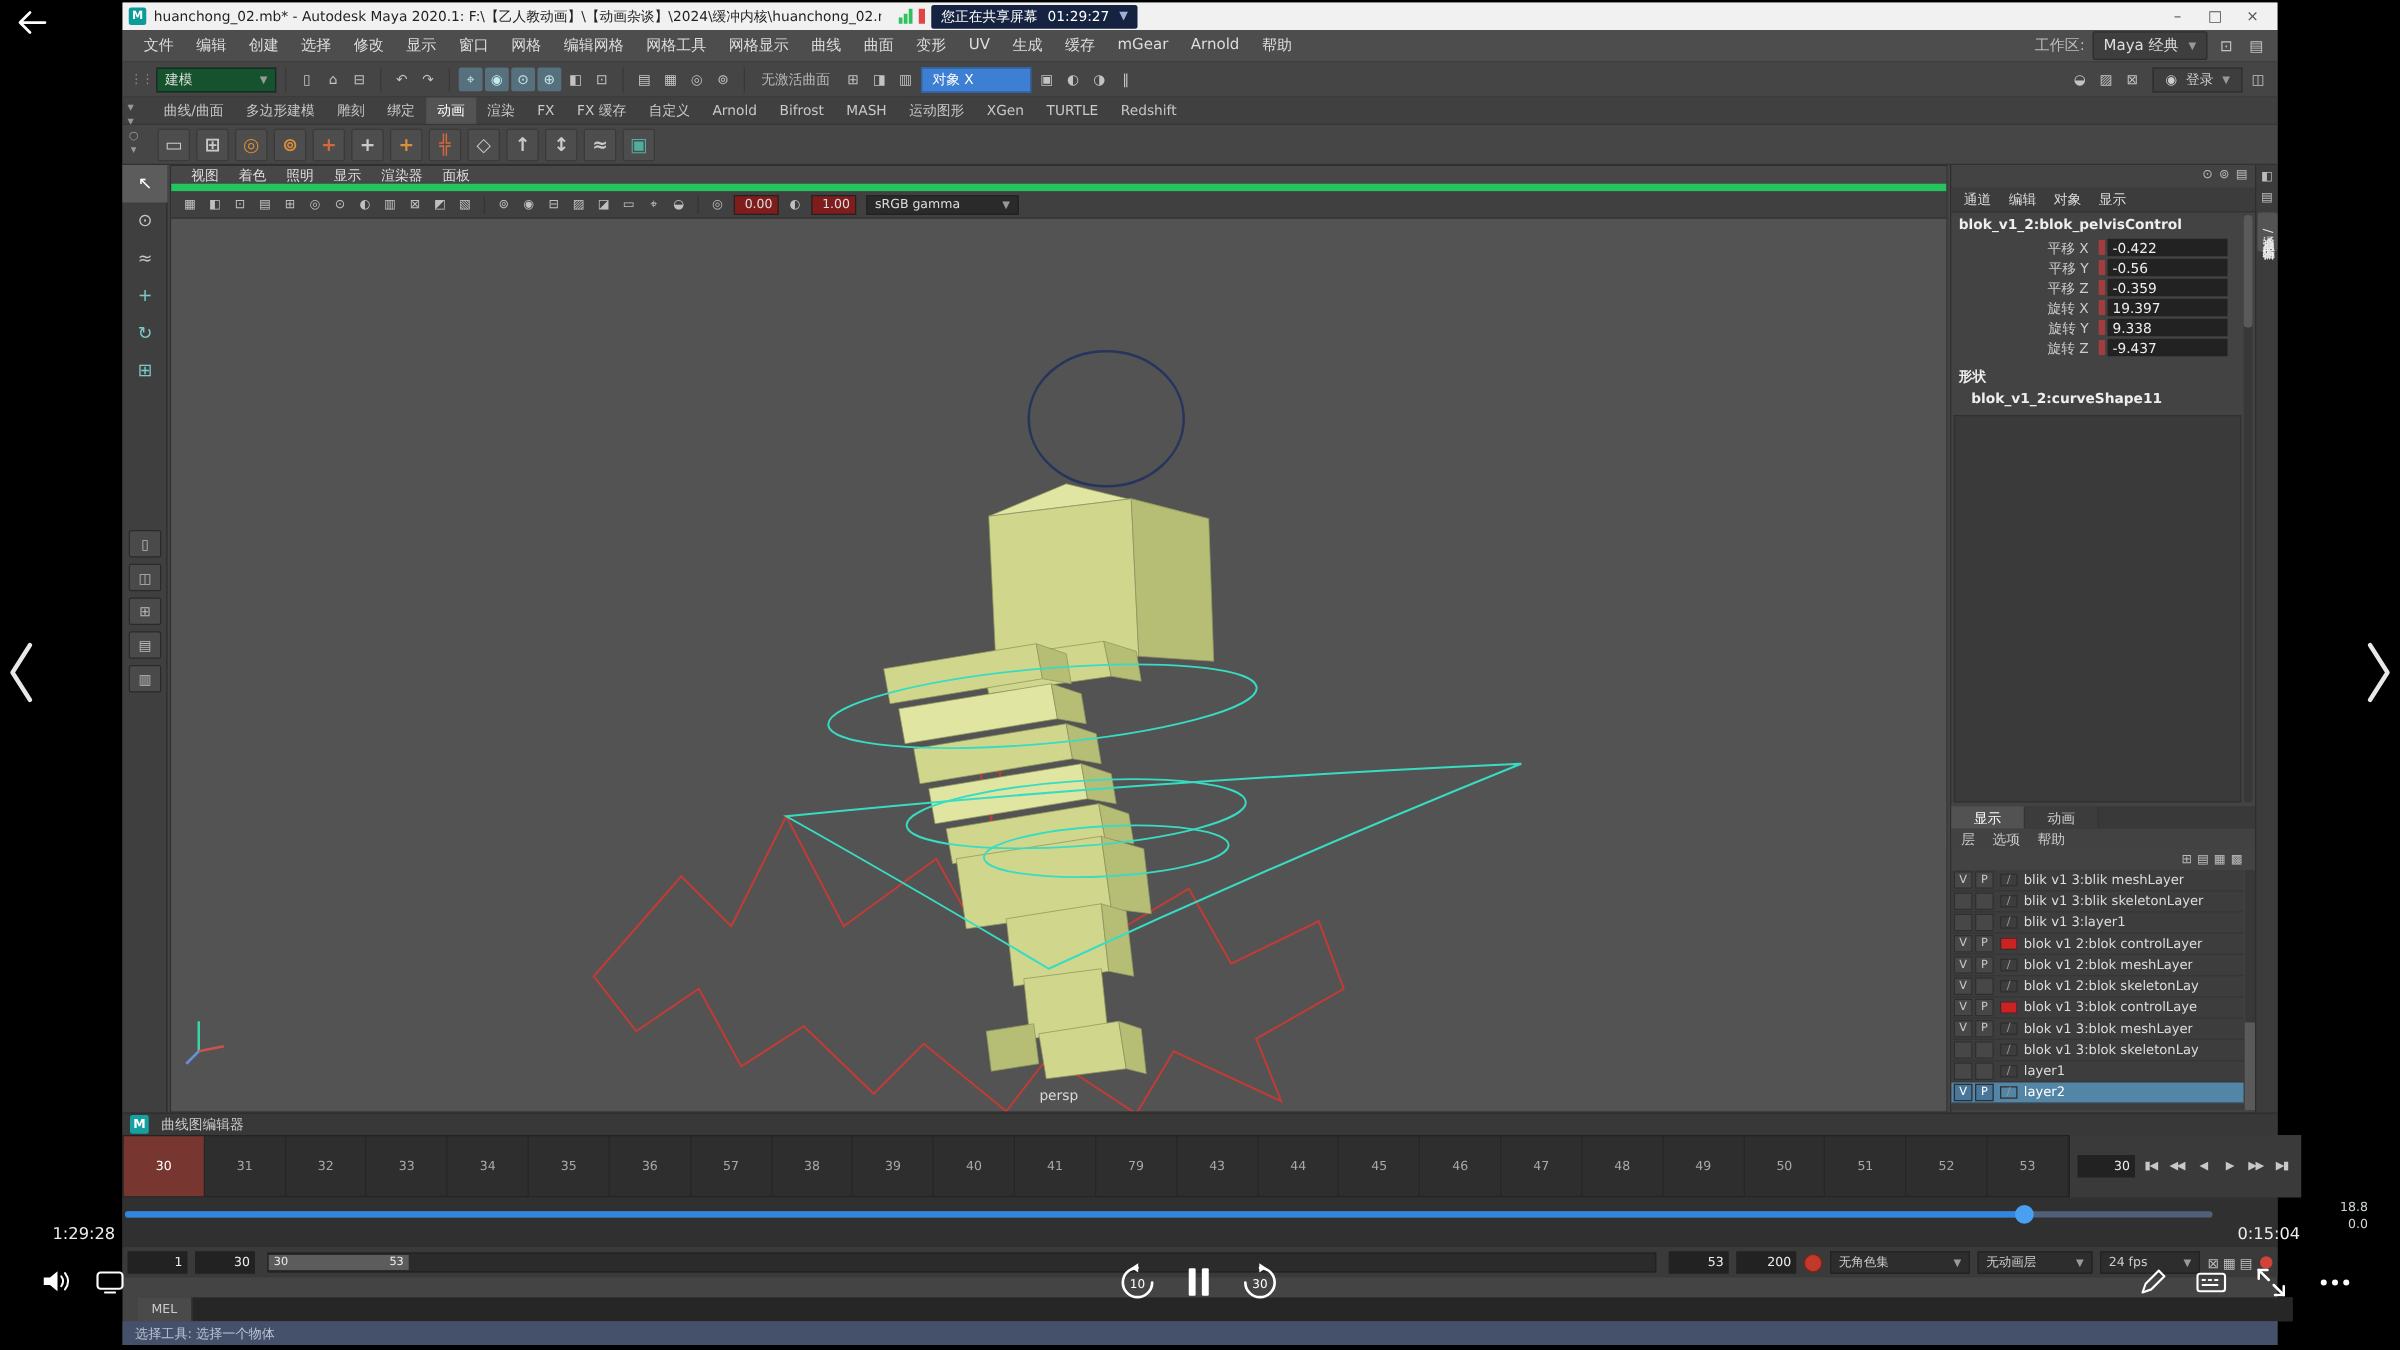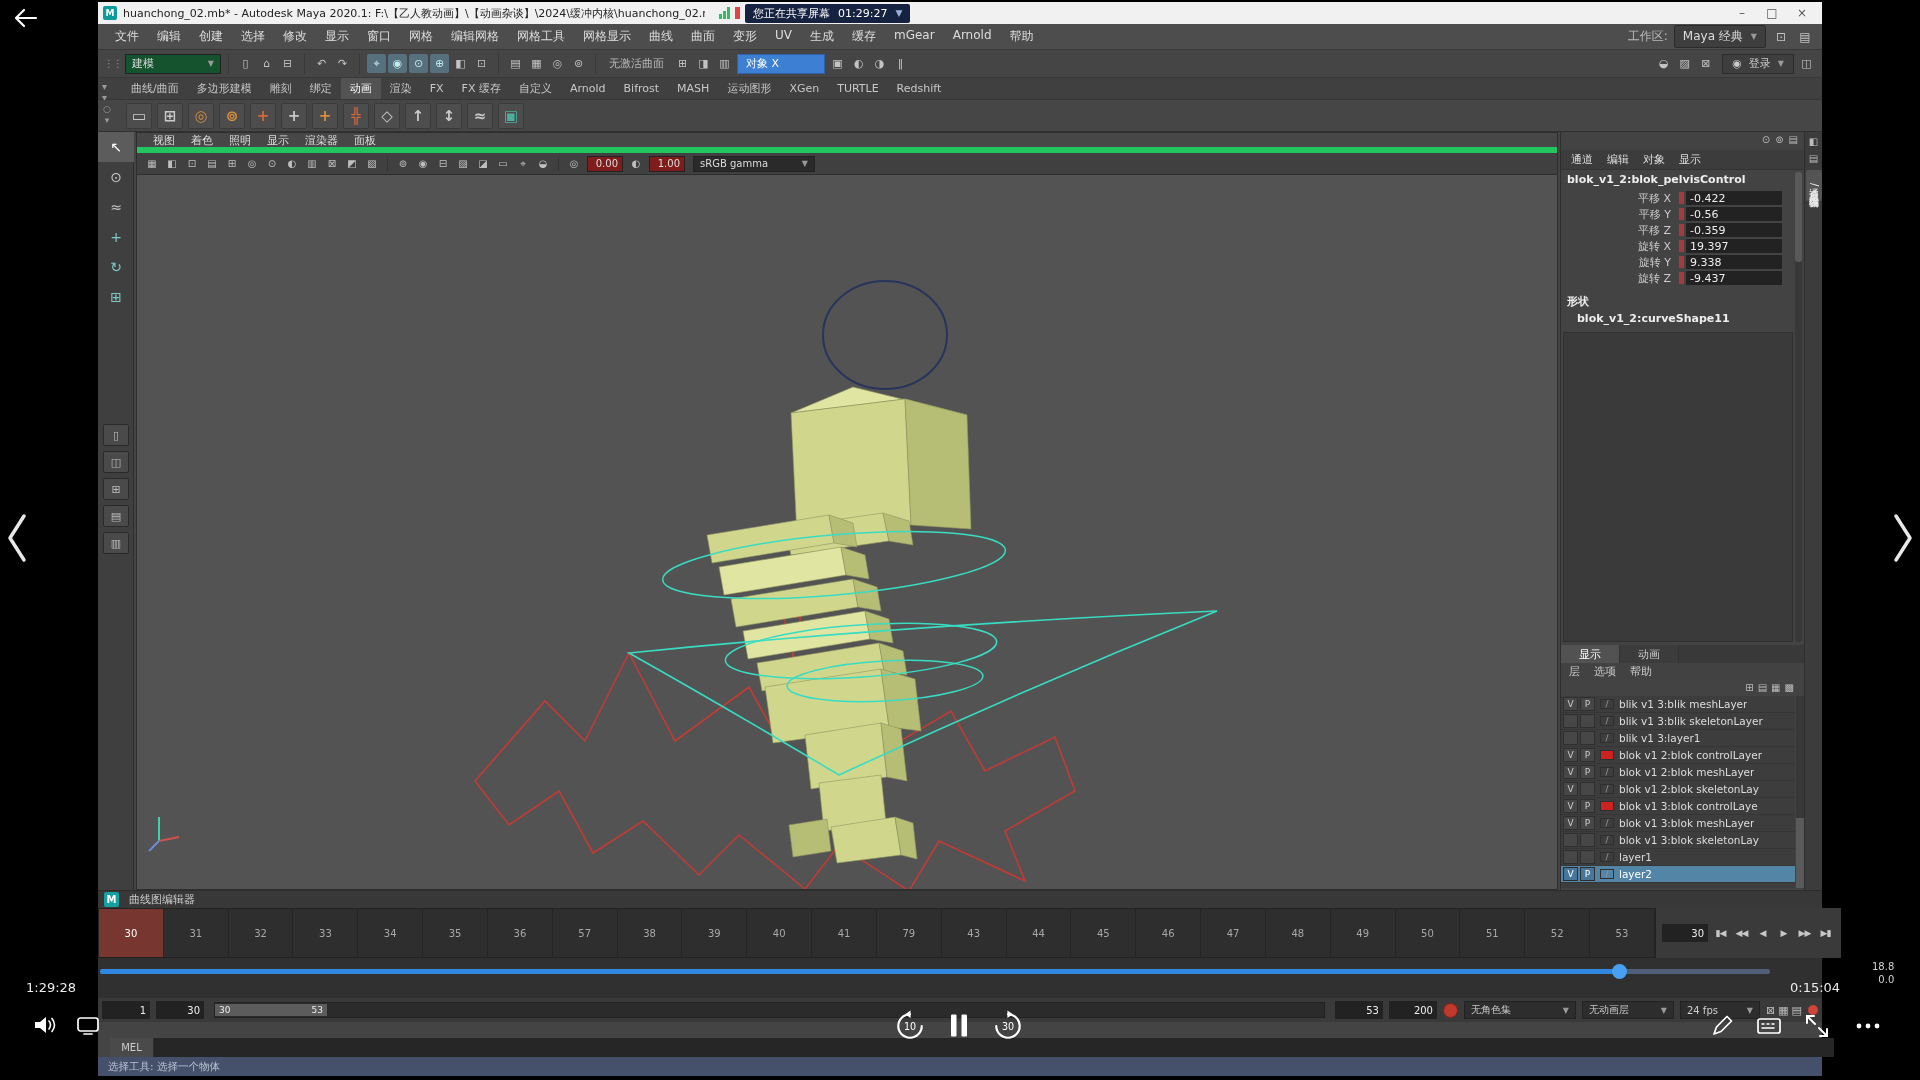--- a/index.html
+++ b/index.html
@@ -413,20 +413,21 @@
             <ellipse cx="697" cy="390" rx="172" ry="30" fill="none" stroke="var(--c-curve)" stroke-width="1.5" transform="rotate(-5 697 390)"></ellipse>
             <ellipse cx="724" cy="476" rx="136" ry="26" fill="none" stroke="var(--c-curve)" stroke-width="1.5" transform="rotate(-4 724 476)"></ellipse>
             <ellipse cx="748" cy="506" rx="98" ry="20" fill="none" stroke="var(--c-curve)" stroke-width="1.5" transform="rotate(-3 748 506)"></ellipse>
 
             <g transform="translate(22,640)">
               <line x1="0" y1="26" x2="0" y2="2" stroke="#39d4a8" stroke-width="2"></line>
               <line x1="0" y1="26" x2="20" y2="22" stroke="#d05050" stroke-width="2"></line>
               <line x1="0" y1="26" x2="-10" y2="36" stroke="#6a8fd8" stroke-width="2"></line>
             </g>
           </svg>
+          <div class="hud-cam">persp</div>
         </div>
       </div>
 
       <div class="channelbox">
         <div class="cb-icons" id="cb-icons">
             <span class="rs-ic" style="color:#bbb;font-size:10px">⊙</span>
             <span class="rs-ic" style="color:#bbb;font-size:10px">⊚</span>
             <span class="rs-ic" style="color:#bbb;font-size:10px">▤</span>
           </div>
         <div class="cb-tabs">
@@ -722,21 +723,21 @@
   <div class="pctrl" style="left:1890px;top:510px">
     <svg width="26" height="56" viewBox="0 0 26 56">
         <path d="M6 6 L20 28 L6 50" stroke="#e8e8e8" stroke-width="3.5" fill="none" stroke-linecap="round" stroke-linejoin="round"></path>
       </svg>
   </div>
 
   <div class="progress-track">
     <div class="progress-fill" style="width: 91%;"></div>
     <div class="progress-knob" style="left: calc(91% - 8px);"></div>
   </div>
-  <div class="tstamp" style="left:26px;top:980px">1:29:28</div>
+  <div class="tstamp" style="left:42px;top:980px">1:29:28</div>
   <div class="tstamp" style="left:1790px;top:980px">0:15:04</div>
   <div class="statline" style="left:1872px;top:960px">
     <div>18.8</div>
     <div>0.0</div>
   </div>
 
   <div class="pctrl" style="left:32px;top:1014px">
     <svg width="26" height="22" viewBox="0 0 26 22">
         <path d="M3 8 H8 L14 3 V19 L8 14 H3 Z" fill="#fff"></path>
         <path d="M17 7 q3 4 0 8 M20 4.5 q5 6.5 0 13" stroke="#fff" stroke-width="1.6" fill="none" stroke-linecap="round"></path>

